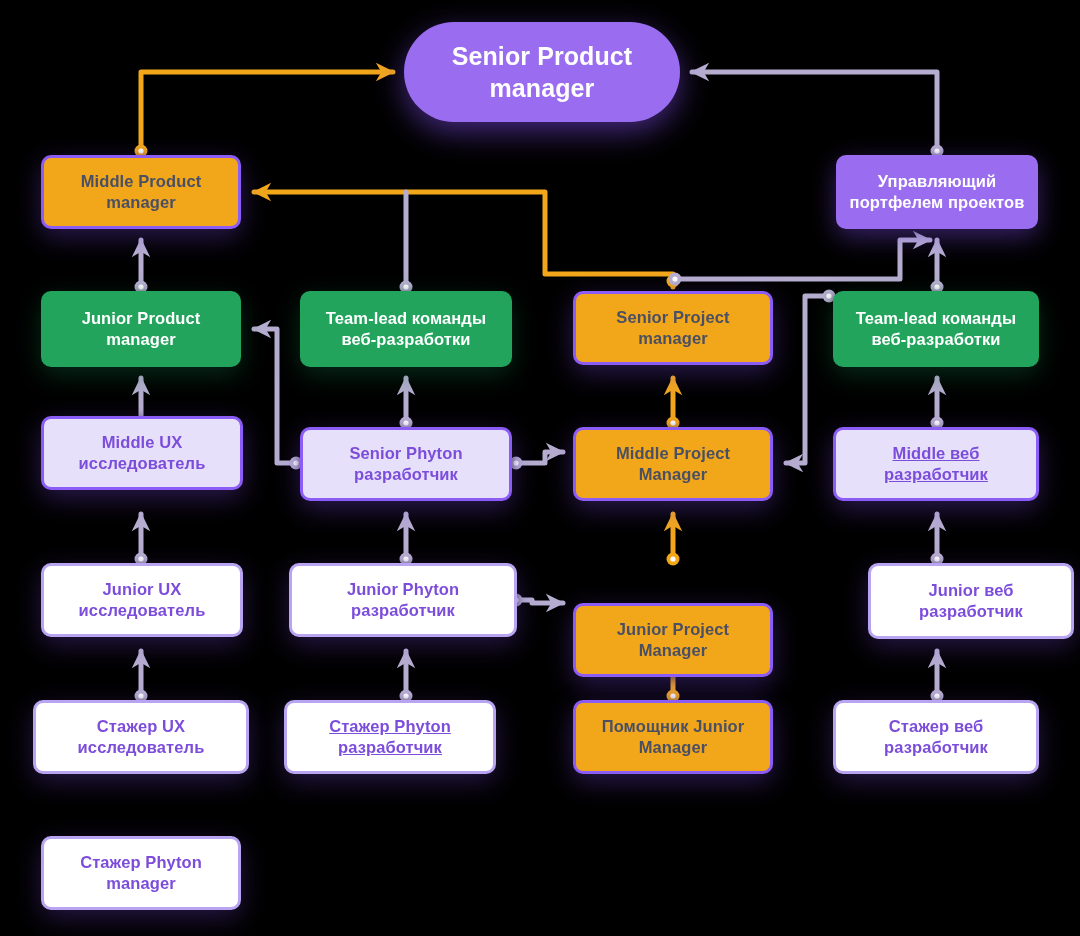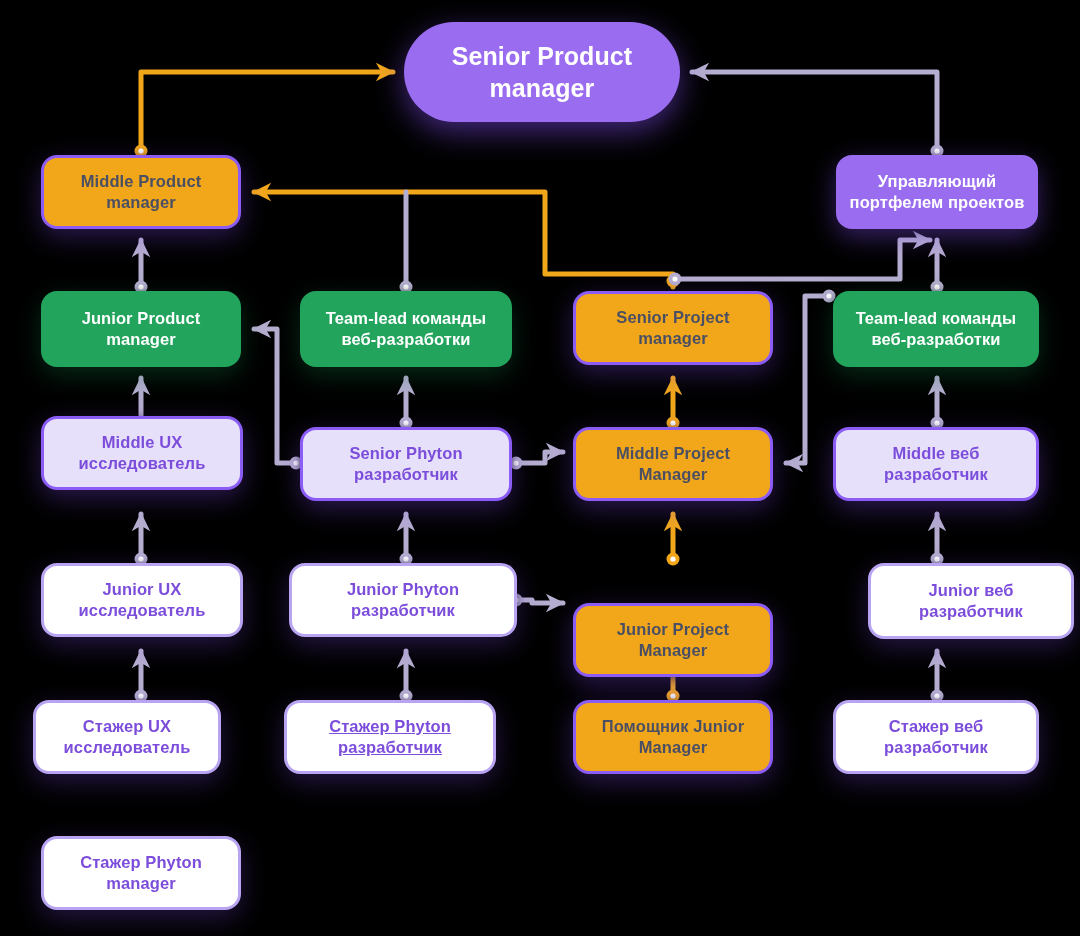--- a/index.html
+++ b/index.html
@@ -26,21 +26,21 @@
     z-index:3;
     box-sizing:border-box;
     display:flex;
     align-items:center;
     justify-content:center;
     text-align:center;
     font-weight:bold;
     line-height:1.30;
     letter-spacing:0.1px;
     padding:4px 10px;
-    border-radius:16px;
+    border-radius:10px;
     border:3px solid transparent;
   }
 
   
   .v-pill{
     background:#9a6cf0;
     color:#ffffff;
     border:none;
     border-radius:64px;
     font-size:25px;
@@ -274,41 +274,41 @@
 исследователь</span>
       </div>
       <div class="node v-lav" style="left: 300px; top: 427px; width: 212px; height: 74px;">
         <span>Senior Phyton
 разработчик</span>
       </div>
       <div class="node v-orange" style="left: 573px; top: 427px; width: 200px; height: 74px;">
         <span>Middle Project
 Manager</span>
       </div>
-      <div class="node v-lav" style="left: 833px; top: 427px; width: 206px; height: 74px;">
+      <div class="node v-lav" style="left: 833px; top: 427px; width: 206px; height: 74px; text-decoration: underline;">
         <span>Middle веб
 разработчик</span>
       </div>
       <div class="node v-white" style="left: 41px; top: 563px; width: 202px; height: 74px;">
         <span>Junior UX
 исследователь</span>
       </div>
       <div class="node v-white" style="left: 289px; top: 563px; width: 228px; height: 74px;">
         <span>Junior Phyton
 разработчик</span>
       </div>
       <div class="node v-orange" style="left: 573px; top: 563px; width: 200px; height: 74px; margin-top: 40px;">
         <span>Junior Project
 Manager</span>
       </div>
       <div class="node v-white" style="left: 868px; top: 563px; width: 206px; height: 76px;">
         <span>Junior веб
 разработчик</span>
       </div>
-      <div class="node v-white" style="left: 33px; top: 700px; width: 188px; height: 74px;">
+      <div class="node v-white" style="left: 33px; top: 700px; width: 216px; height: 74px;">
         <span>Стажер UX
 исследователь</span>
       </div>
       <div class="node v-white" style="left: 284px; top: 700px; width: 212px; height: 74px; text-decoration: underline;">
         <span>Стажер Phyton
 разработчик</span>
       </div>
       <div class="node v-orange" style="left: 573px; top: 700px; width: 200px; height: 74px;">
         <span>Помощник Junior
 Manager</span>

